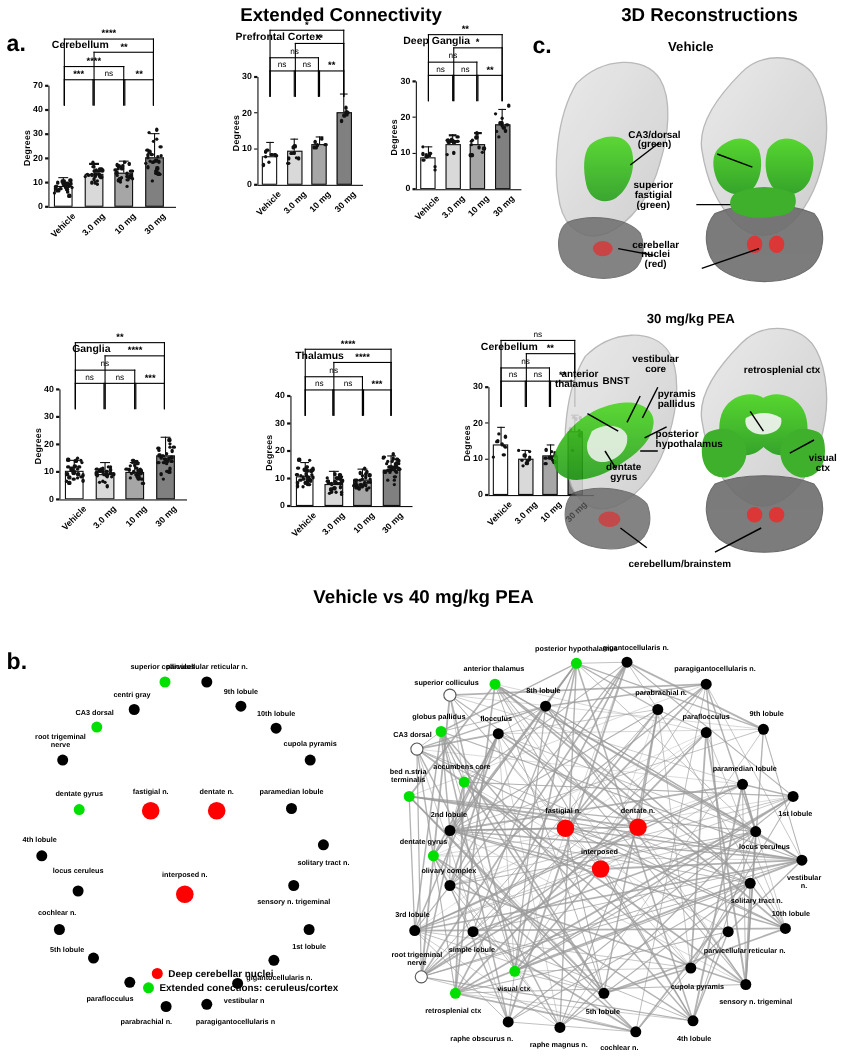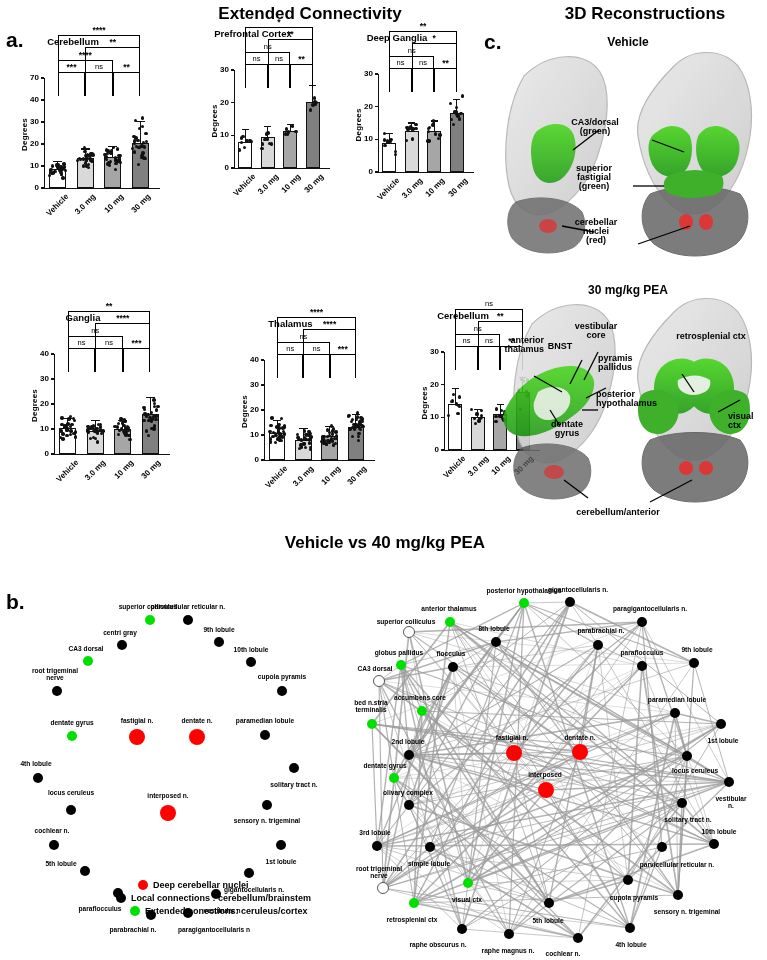--- a/index.html
+++ b/index.html
@@ -844,23 +844,23 @@
   <div class="blabel" style="left:78px;top:38px;width:80px;white-space:pre-line;">vestibular
 core</div>
   <div class="blabel" style="left:62px;top:58px;width:40px;">BNST</div>
   <div class="blabel l" style="left:120px;top:70px;width:60px;white-space:pre-line;">pyramis
 pallidus</div>
   <div class="blabel l" style="left:118px;top:106px;width:92px;white-space:pre-line;">posterior
 hypothalamus</div>
   <div class="blabel" style="left:62px;top:136px;width:54px;white-space:pre-line;">dentate
 gyrus</div>
   <div class="blabel" style="left:178px;top:48px;width:110px;">retrosplenial ctx</div>
-  <div class="blabel l" style="left:250px;top:128px;width:40px;white-space:pre-line;">visual
+  <div class="blabel l" style="left:250px;top:128px;width:40px;white-space:pre-line;text-align:center;">visual
 ctx</div>
-  <div class="blabel" style="left:50px;top:224px;width:180px;">cerebellum/anterior</div>
+  <div class="blabel" style="left:50px;top:224px;width:180px;">cerebellum/brainstem</div>
 </div>
 
 <svg class="abs" id="net-edges" width="767" height="400" style="left:0;top:560px;">
     <line x1="150" y1="-500" x2="188" y2="-500" stroke="#9a9a9a" stroke-width="0.52" opacity="0.75"></line>
     <line x1="150" y1="-500" x2="122" y2="-475" stroke="#9a9a9a" stroke-width="1.46" opacity="0.75"></line>
     <line x1="150" y1="-500" x2="219" y2="-478" stroke="#9a9a9a" stroke-width="1.44" opacity="0.75"></line>
     <line x1="150" y1="-500" x2="88" y2="-459" stroke="#9a9a9a" stroke-width="0.76" opacity="0.75"></line>
     <line x1="150" y1="-500" x2="265" y2="-385" stroke="#9a9a9a" stroke-width="1.65" opacity="0.75"></line>
     <line x1="150" y1="-500" x2="168" y2="-307" stroke="#9a9a9a" stroke-width="1.63" opacity="0.75"></line>
     <line x1="150" y1="-500" x2="54" y2="-275" stroke="#9a9a9a" stroke-width="1.01" opacity="0.75"></line>
@@ -1312,21 +1312,17 @@
     <div class="netlabel c" style="left: 563px; top: 951px; white-space: pre-line;">cochlear n.</div>
     <div class="node" style="left: 630px; top: 928px; width: 10px; height: 10px; background: rgb(0, 0, 0);"></div>
     <div class="netlabel c" style="left: 631px; top: 942px; white-space: pre-line;">4th lobule</div>
   </div>
 
 <div class="abs" id="legend" style="left:116px;top:880px;width:300px;">
     <div class="leg-row" style="margin-left: 22px;">
       <span class="leg-dot" style="background: rgb(255, 0, 0);"></span>
       <span>Deep cerebellar nuclei</span>
     </div>
-    <div class="leg-row" style="margin-left: 0px;">
-      <span class="leg-dot" style="background: rgb(0, 0, 0);"></span>
-      <span>Local connections : cerebellum/brainstem</span>
-    </div>
     <div class="leg-row" style="margin-left: 14px;">
       <span class="leg-dot" style="background: rgb(0, 224, 0);"></span>
       <span>Extended conections:  ceruleus/cortex</span>
     </div>
   </div>
 
 </body></html>

